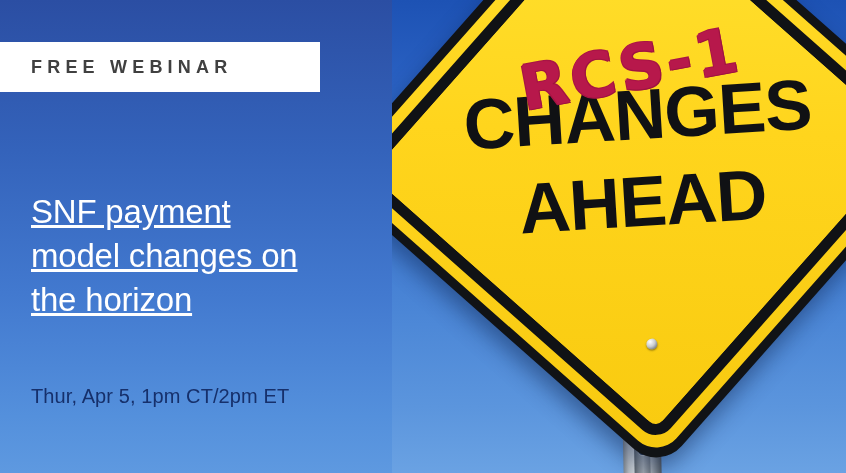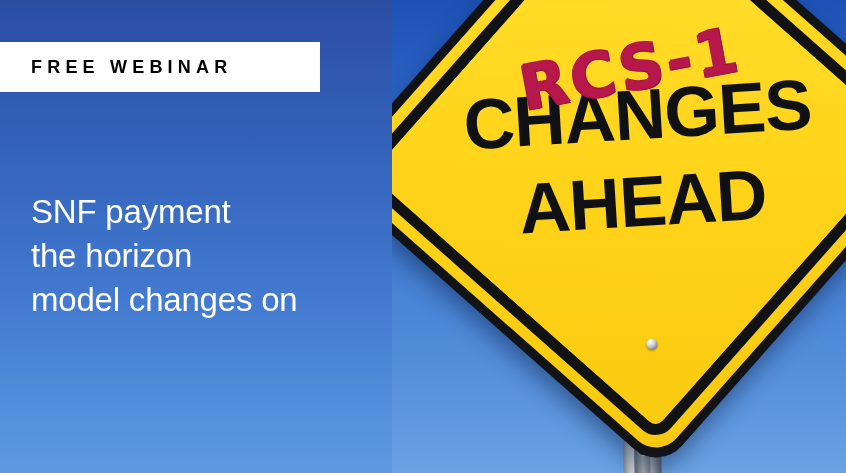--- a/index.html
+++ b/index.html
@@ -168,21 +168,21 @@
     left: 0;
     top: 42px;
     width: 320px;
     height: 50px;
     background: #ffffff;
     display: flex;
     align-items: center;
   }
   .badge-text {
     margin-left: 31px;
-    color: #000000;
+    color: #404040;
     font-size: 18px;
     font-weight: 700;
     letter-spacing: 5.2px;
   }
   .headline {
     position: absolute;
     left: 31px;
     top: 133px;
     color: #ffffff;
     font-size: 37px;
@@ -194,20 +194,21 @@
   .subhead {
     position: absolute;
     left: 31px;
     top: 190px;
     width: 380px;
     color: #ffffff;
     font-size: 33px;
     font-weight: 300;
     line-height: 1.33;
     letter-spacing: -0.2px;
+    text-decoration: underline;
   }
   .subhead div { white-space: nowrap; }
   .dateline {
     position: absolute;
     left: 31px;
     top: 385px;
     color: #16306b;
     font-size: 20px;
     font-weight: 400;
     letter-spacing: 0.1px;
@@ -254,19 +255,20 @@
 
   <div class="panel">
 
     <div class="badge">
       <span class="badge-text">FREE WEBINAR</span>
     </div>
 
 
     <div class="subhead">
       <div>SNF payment</div>
+      <div>model changes on</div>
       <div>the horizon</div>
-      <div>model changes on</div>
-    </div>
-
+    </div>
+
+    <div class="dateline">Thur, Apr 5, 1pm CT/2pm ET</div>
   </div>
 
 </div>
 
 </body></html>

